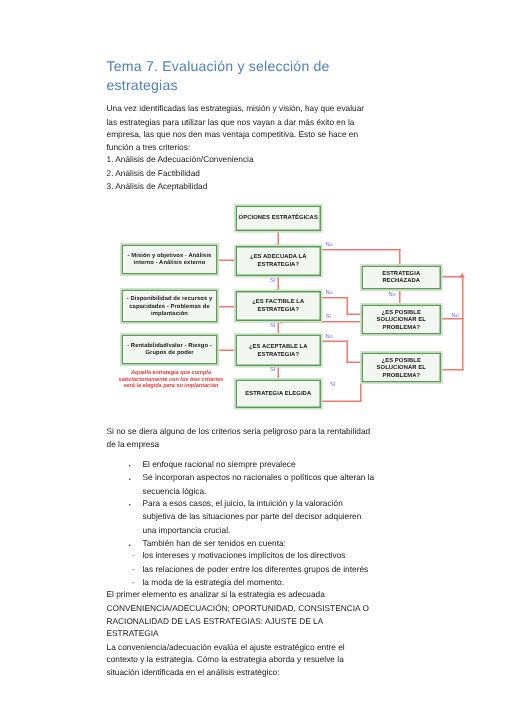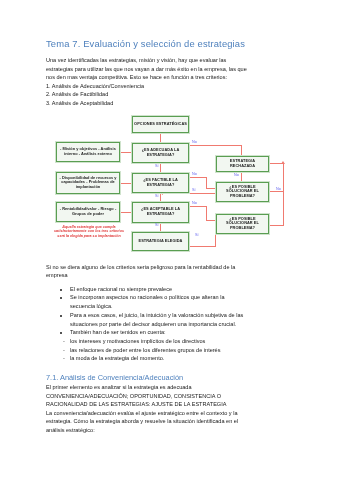--- a/index.html
+++ b/index.html
@@ -12,21 +12,21 @@
     background: #ffffff;
     font-family: "Liberation Sans", sans-serif;
     overflow: hidden;
   }
   .page {
     position: relative;
     width: 272px;
     height: 480px;
     background: #fff;
     box-sizing: border-box;
-    padding: 0 22px 0 46px;
+    padding: 0 22px 0 71px;
   }
 
   .doc-title {
     color: #4f81bd;
     font-size: 9.4px;
     font-weight: 400;
     letter-spacing: 0.15px;
     margin: 0;
     padding-top: 37px;
     line-height: 13px;
@@ -298,19 +298,18 @@
     <li>Para a esos casos, el juicio, la intuición y la valoración subjetiva de las situaciones por parte del decisor adquieren una importancia crucial.</li>
     <li>También han de ser tenidos en cuenta:</li>
   </ul>
 
   <ul class="dashes">
     <li>los intereses y motivaciones implícitos de los directivos</li>
     <li>las relaciones de poder entre los diferentes grupos de interés</li>
     <li>la moda de la estrategia del momento.</li>
   </ul>
 
-  <h2 class="sec">7.1. Análisis de Conveniencia/Adecuación</h2>
 
   <p class="para tight">El primer elemento es analizar si la estrategia es adecuada</p>
   <p class="para tight">CONVENIENCIA/ADECUACIÓN; OPORTUNIDAD, CONSISTENCIA O RACIONALIDAD DE LAS ESTRATEGIAS: AJUSTE DE LA ESTRATEGIA</p>
   <p class="para tight">La conveniencia/adecuación evalúa el ajuste estratégico entre el contexto y la estrategia. Cómo la estrategia aborda y resuelve la situación identificada en el análisis estratégico:</p>
 
 </div>
 
 </body></html>

